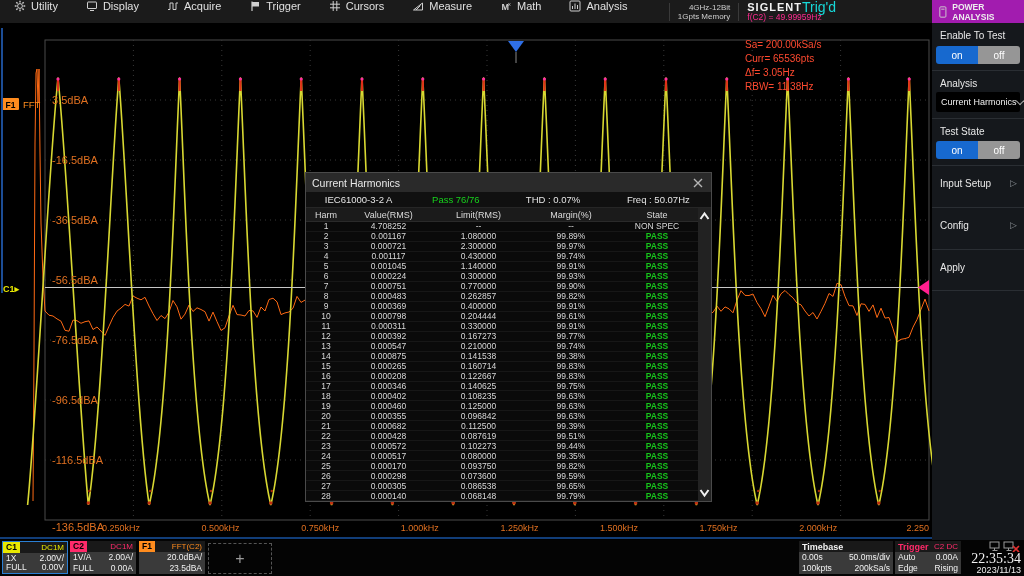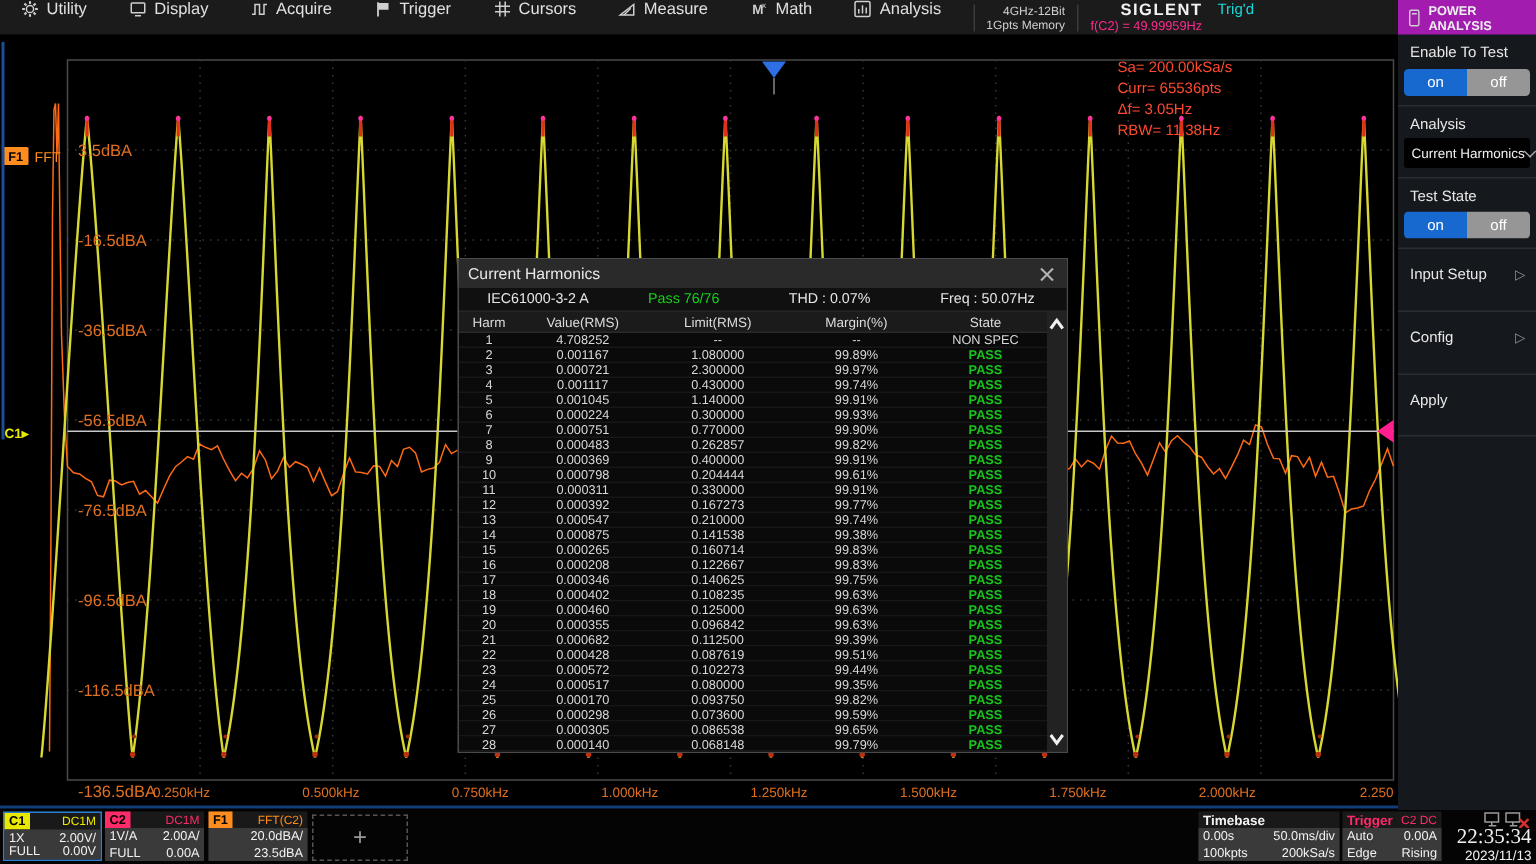--- a/index.html
+++ b/index.html
@@ -8,23 +8,23 @@
   
   .menubar{position:absolute;left:0;top:0;width:932px;height:23px;background:#1b1b1b;
            display:flex;align-items:center;border-bottom:1px solid #000;}
   .mitem{display:flex;align-items:flex-start;gap:5px;padding:0 14px;height:100%;cursor:default;}
   .mitem .mlabel{font-size:11px;color:#e0e0e0;}
   .micon{display:flex;align-items:center;}
   .sysblock{position:absolute;right:96px;top:0;height:23px;display:flex;align-items:center;gap:8px;}
   .sysspec{font-size:8px;color:#cfcfcf;text-align:right;line-height:9px;border-right:1px solid #3a3a3a;
            border-left:1px solid #3a3a3a;padding:0 8px;}
   .brandcol{display:flex;flex-direction:column;line-height:10px;}
-  .brandrow{display:flex;gap:10px;align-items:center;margin-left:20px;}
+  .brandrow{display:flex;align-items:center;}
   .brand{font-size:11px;font-weight:bold;color:#f2f2f2;letter-spacing:1px;}
-  .trigd{font-size:10px;color:#17d8d8;}
+  .trigd{font-size:14px;color:#17d8d8;}
   .freqro{font-size:8.5px;color:#ff2a90;}
   
   .panel{position:absolute;left:932px;top:0;width:92px;height:540px;background:#15181c;}
   .phead{position:absolute;left:0;top:0;width:92px;height:23px;background:#a21caf;display:flex;
          align-items:center;gap:4px;padding-left:5px;box-sizing:border-box;}
   .phead .ptitle{font-size:8.5px;font-weight:bold;color:#eee;}
   .plabel{position:absolute;left:8px;font-size:10px;color:#e8e8e8;}
   .toggle{position:absolute;left:4px;width:84px;height:18px;display:flex;border-radius:3px;overflow:hidden;}
   .ton{flex:1;background:#1769cf;color:#fff;font-size:10px;display:flex;align-items:center;justify-content:center;}
   .toff{flex:1;background:#969696;color:#fff;font-size:10px;display:flex;align-items:center;justify-content:center;}

